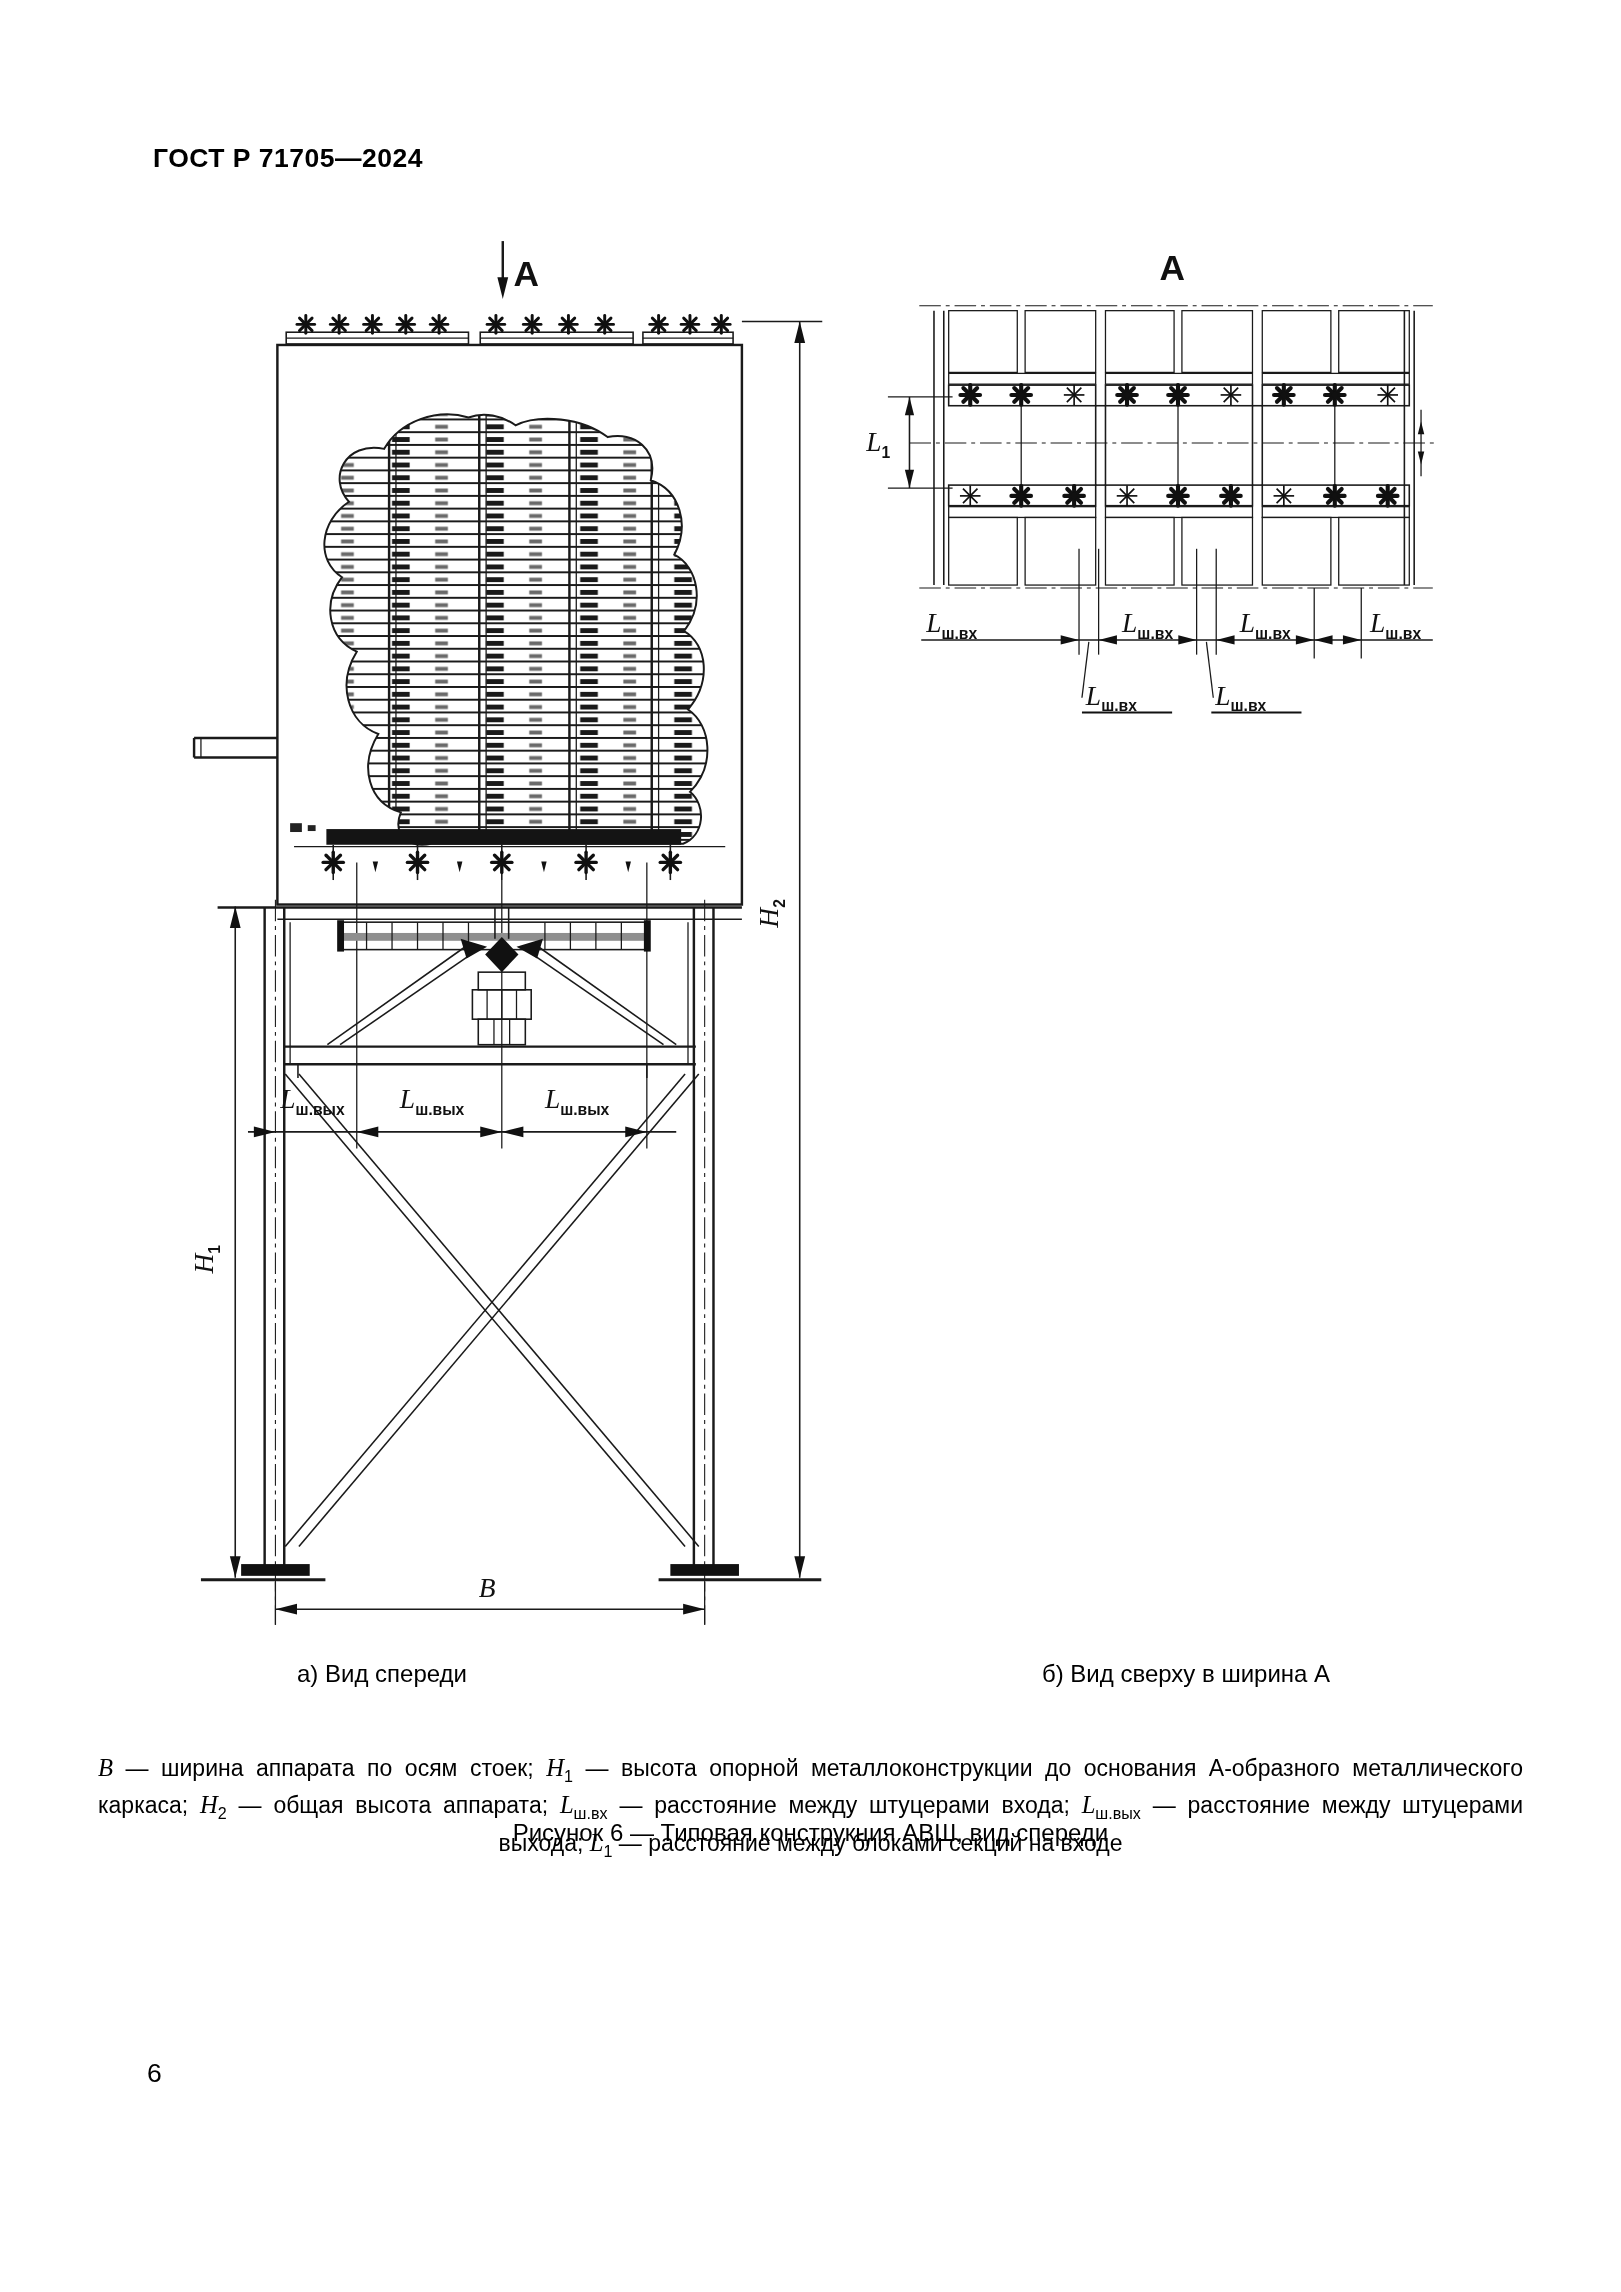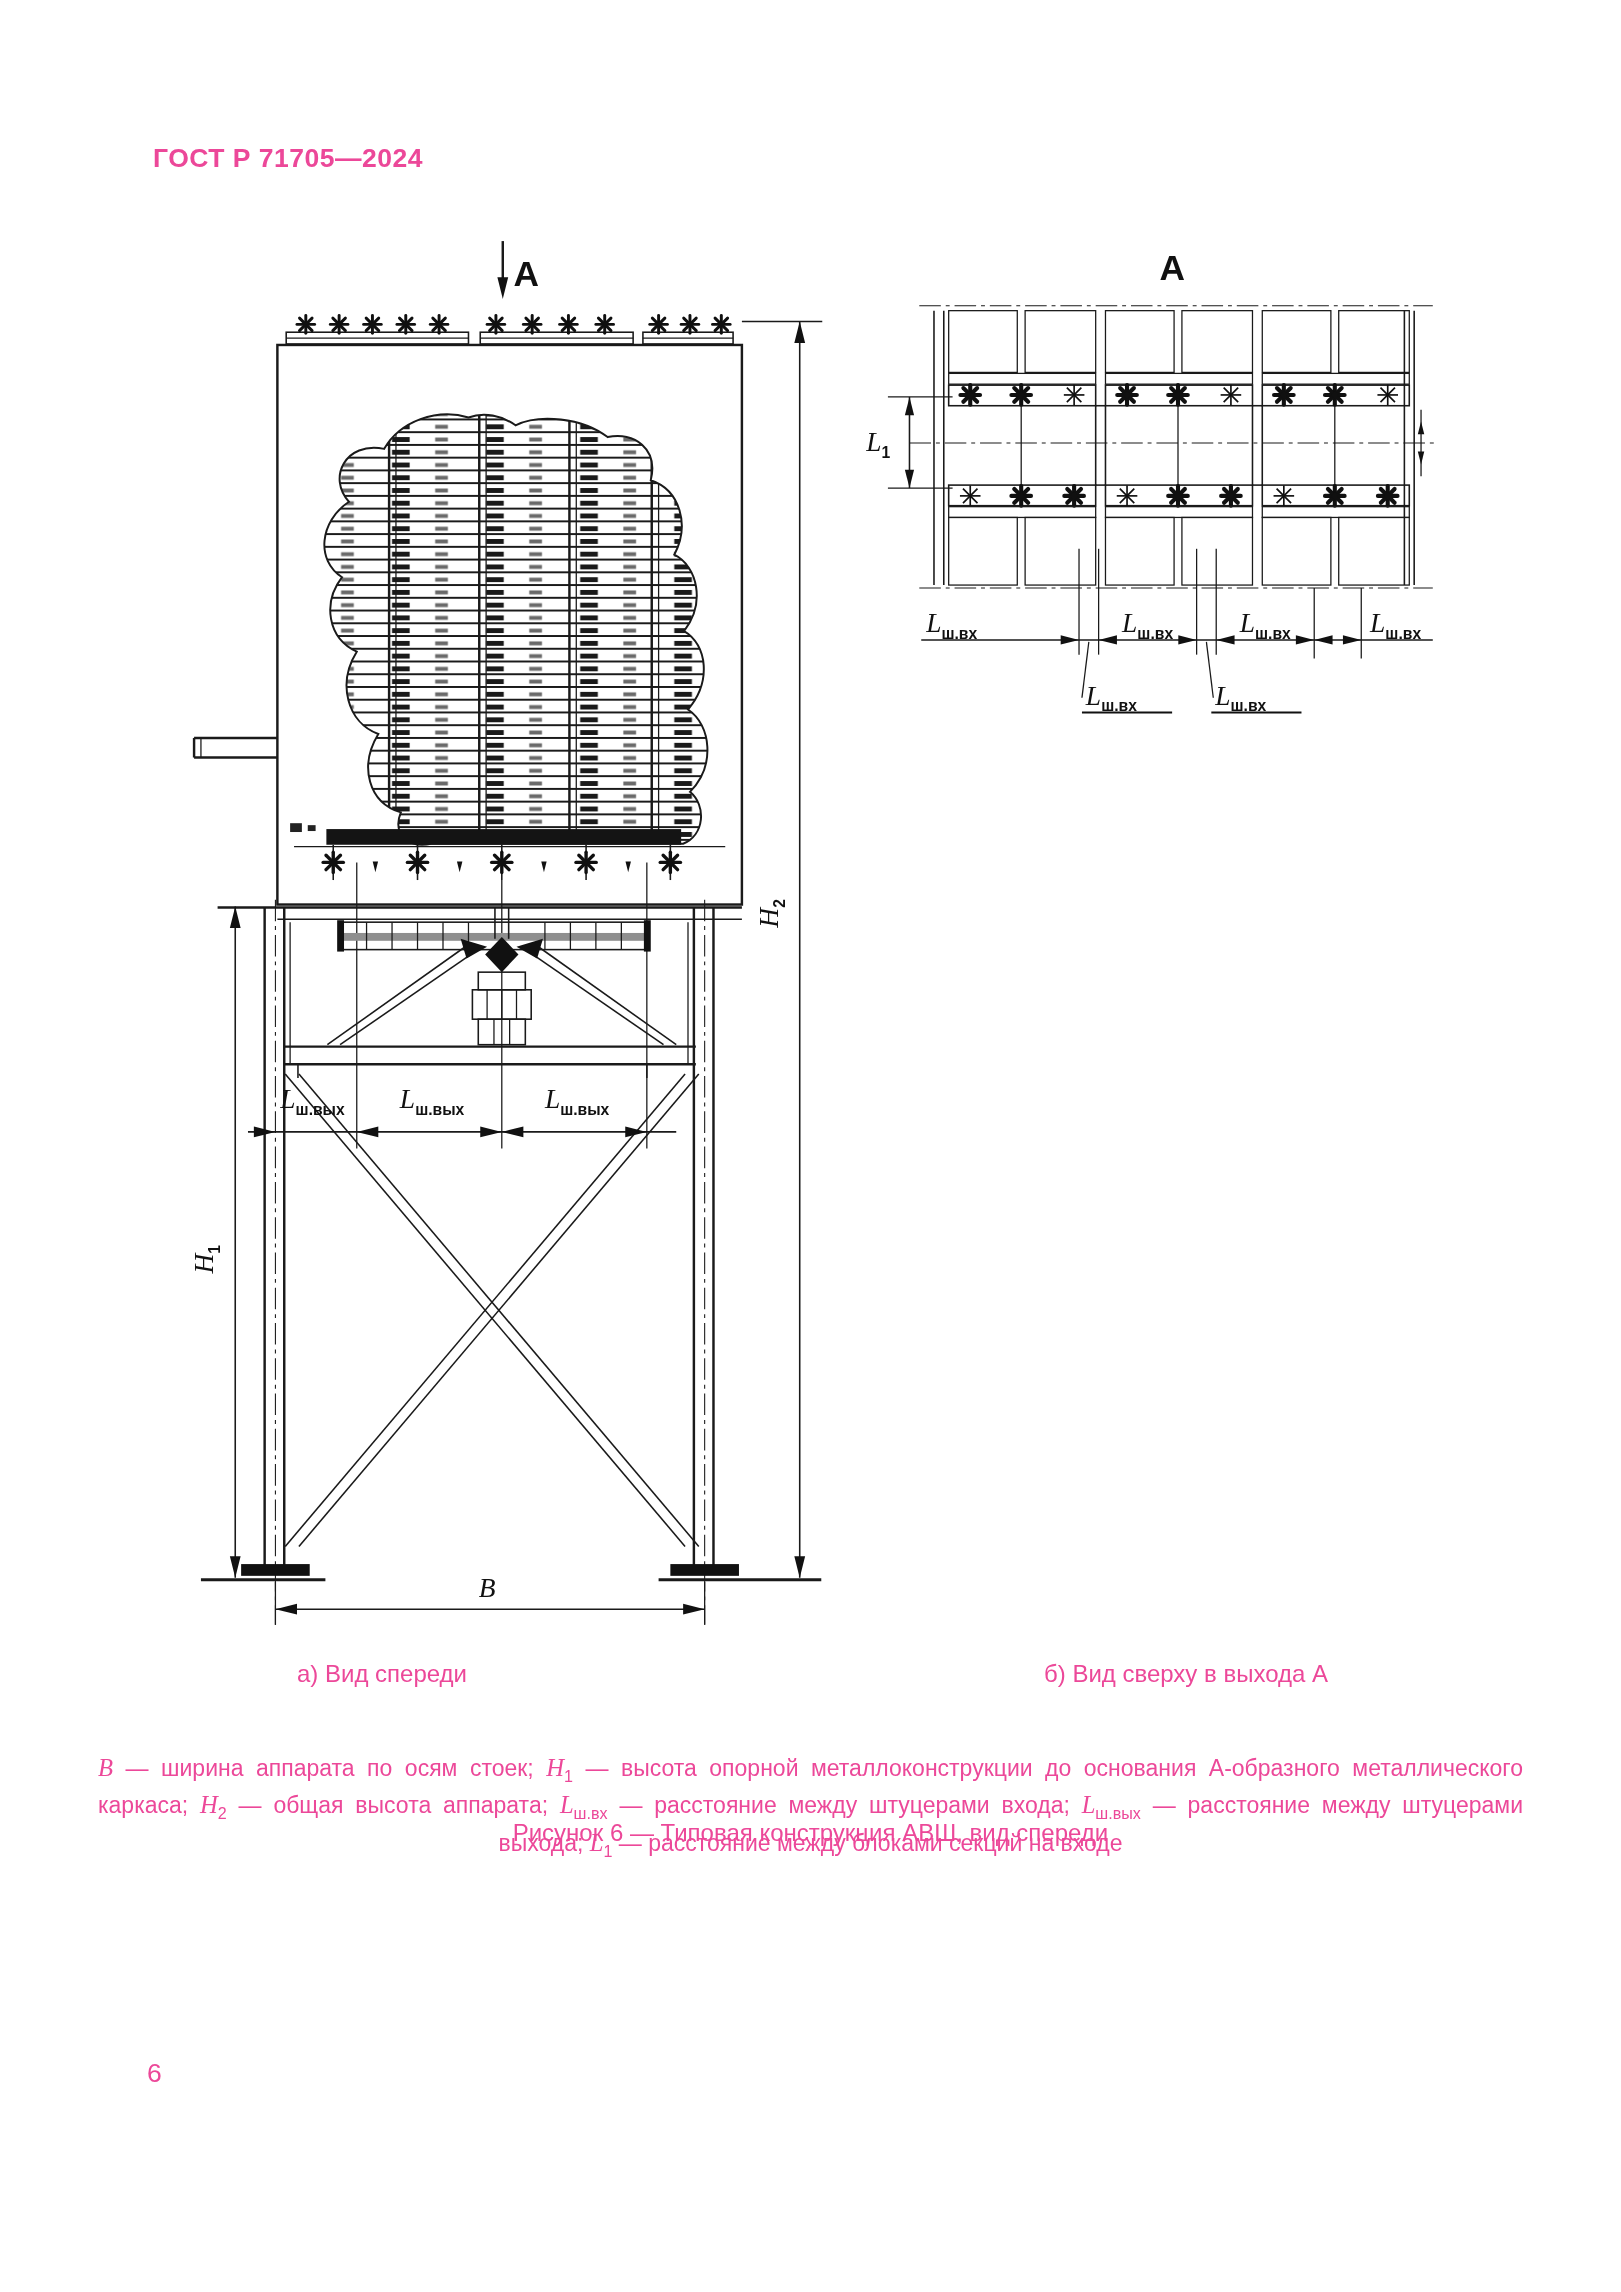--- a/index.html
+++ b/index.html
@@ -1,18 +1,18 @@
 <!DOCTYPE html>
 <html lang="ru"><head>
 <meta charset="utf-8">
 <style>
   html,body{margin:0;padding:0;background:#888;}
   .page{
     position:relative;width:1621px;height:2293px;background:#ffffff;
-    font-family:"Liberation Sans",sans-serif;color:#ec4899;overflow:hidden;
+    font-family:"Liberation Sans",sans-serif;color:#000000;overflow:hidden;
     margin:0 auto;
   }
   .hdr{position:absolute;left:153px;top:143px;font-size:26.5px;font-weight:700;letter-spacing:0.5px;}
   .pagenum{position:absolute;left:147px;top:2058px;font-size:26.5px;}
   .subcap{position:absolute;top:1660px;font-size:24px;text-align:center;}
   .subcap.a{left:245px;width:274px;}
   .subcap.b{left:1000px;width:372px;}
   .legend{
     position:absolute;left:98px;top:1726px;width:1425px;
     font-size:23px;line-height:1.52;text-align:justify;text-align-last:center;
@@ -385,21 +385,21 @@
         <line x1="1104" y1="727" x2="1196" y2="727" stroke="#111" stroke-width="2"></line>
         <text x="1108" y="719"><tspan class="dvar">L</tspan><tspan class="dsub" dy="7">ш.вх</tspan></text>
         <line x1="1231" y1="655" x2="1238" y2="712" class="thin"></line>
         <line x1="1236" y1="727" x2="1328" y2="727" stroke="#111" stroke-width="2"></line>
         <text x="1240" y="719"><tspan class="dvar">L</tspan><tspan class="dsub" dy="7">ш.вх</tspan></text>
       </g>
     </g>
   </svg>
 
   <div class="subcap a">а) Вид спереди</div>
-  <div class="subcap b">б) Вид сверху в выхода А</div>
+  <div class="subcap b">б) Вид сверху в ширина А</div>
 
   <p class="legend"><i class="lvar">B</i><span> — ширина аппарата по осям стоек; </span><i class="lvar">H</i><sub class="lsub">1</sub><span> — высота опорной металлоконструкции до основания А-образного металлического каркаса; </span><i class="lvar">H</i><sub class="lsub">2</sub><span> — общая высота аппарата; </span><i class="lvar">L</i><sub class="lsub">ш.вх</sub><span> — расстояние между штуцерами входа; </span><i class="lvar">L</i><sub class="lsub">ш.вых</sub><span> — расстояние между штуцерами выхода; </span><i class="lvar">L</i><sub class="lsub">1</sub><span> — расстояние между блоками секций на входе</span></p>
 
   <div class="figcap">Рисунок 6 — Типовая конструкция АВШ, вид спереди</div>
 
   <div class="pagenum">6</div>
 </div>
 
 
 </body></html>

